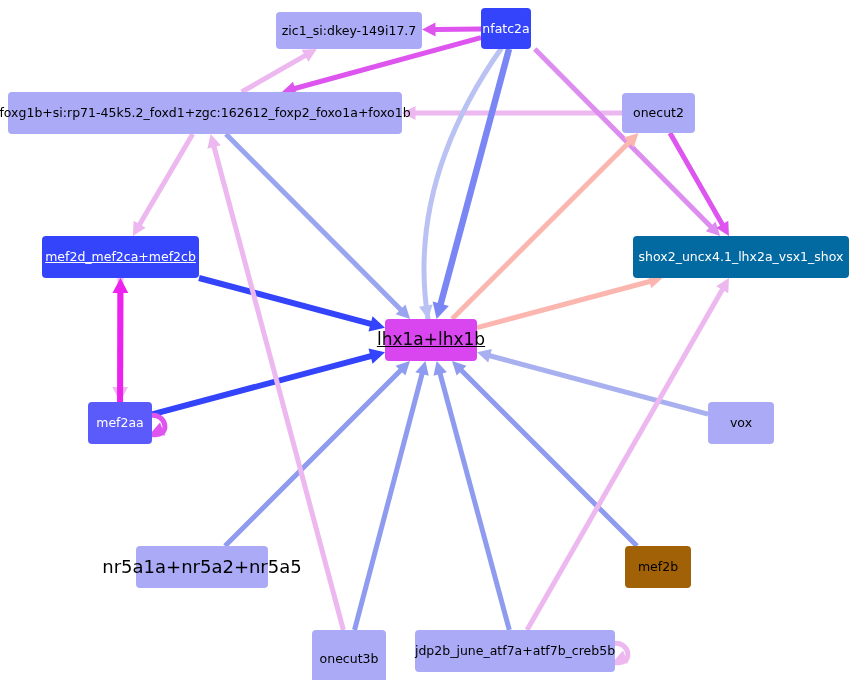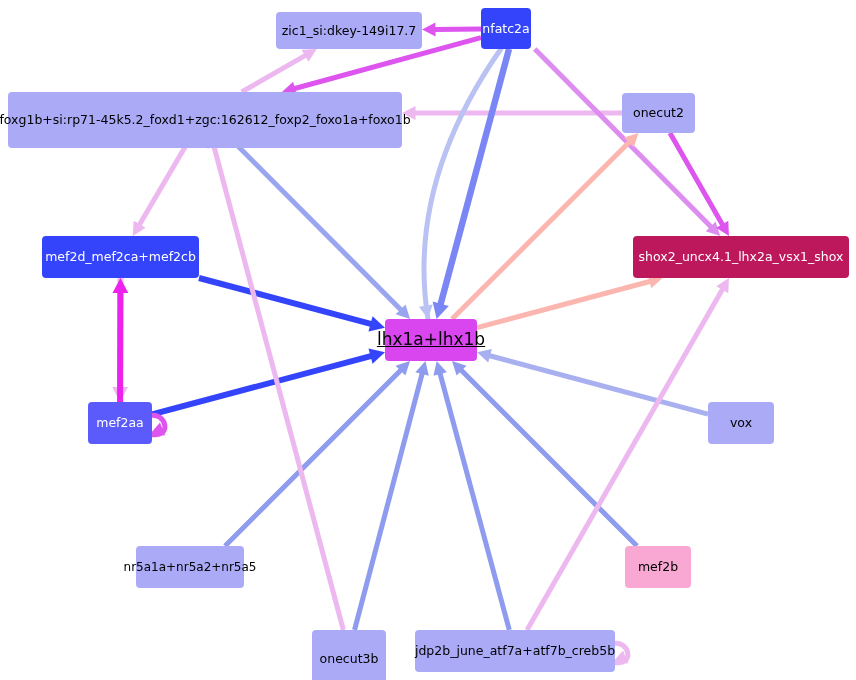--- a/index.html
+++ b/index.html
@@ -149,45 +149,45 @@
         <polygon points="613,662 622.993516918333,650.5683719618336 628.1104482006499,663.4922651156802" fill="#ecb8ef"></polygon>
       </g>
     </svg>
   <div id="node-layer">
       <div class="node" style="left: 276px; top: 12px; width: 146px; height: 37px; background: rgb(170, 170, 247); color: rgb(0, 0, 0); font-size: 12.5px;">
         <span class="node-label">zic1_si:dkey-149i17.7</span>
       </div>
       <div class="node" style="left: 481px; top: 8px; width: 50px; height: 41px; background: rgb(51, 68, 251); color: rgb(255, 255, 255); font-size: 12.5px;">
         <span class="node-label">nfatc2a</span>
       </div>
-      <div class="node" style="left: 8px; top: 92px; width: 394px; height: 56px; background: rgb(170, 170, 247); color: rgb(0, 0, 0); font-size: 12.5px;">
+      <div class="node" style="left: 8px; top: 92px; width: 394px; height: 42px; background: rgb(170, 170, 247); color: rgb(0, 0, 0); font-size: 12.5px;">
         <span class="node-label">foxg1b+si:rp71-45k5.2_foxd1+zgc:162612_foxp2_foxo1a+foxo1b</span>
       </div>
       <div class="node" style="left: 622px; top: 93px; width: 73px; height: 40px; background: rgb(170, 170, 247); color: rgb(0, 0, 0); font-size: 12.5px;">
         <span class="node-label">onecut2</span>
       </div>
-      <div class="node" style="left: 42px; top: 236px; width: 157px; height: 42px; background: rgb(51, 68, 251); color: rgb(255, 255, 255); font-size: 12.5px;">
+      <div class="node" style="left: 42px; top: 236px; width: 157px; height: 42px; background: rgb(51, 68, 251); color: rgb(255, 255, 255); font-size: 12.5px; text-decoration: underline;">
         <span class="node-label">mef2d_mef2ca+mef2cb</span>
       </div>
-      <div class="node" style="left: 633px; top: 236px; width: 216px; height: 42px; background: #be185d; color: rgb(255, 255, 255); font-size: 12.5px;">
+      <div class="node" style="left: 633px; top: 236px; width: 216px; height: 42px; background: #0369a1; color: rgb(255, 255, 255); font-size: 12.5px;">
         <span class="node-label">shox2_uncx4.1_lhx2a_vsx1_shox</span>
       </div>
       <div class="node" style="left: 385px; top: 319px; width: 92px; height: 42px; background: #d946ef; color: rgb(0, 0, 0); font-size: 17px; text-decoration: underline;">
         <span class="node-label">lhx1a+lhx1b</span>
       </div>
       <div class="node" style="left: 88px; top: 402px; width: 64px; height: 42px; background: rgb(91, 91, 251); color: rgb(255, 255, 255); font-size: 12.5px;">
         <span class="node-label">mef2aa</span>
       </div>
       <div class="node" style="left: 708px; top: 402px; width: 66px; height: 42px; background: rgb(170, 170, 247); color: rgb(0, 0, 0); font-size: 12.5px; text-align: right;">
         <span class="node-label">vox</span>
       </div>
-      <div class="node" style="left: 136px; top: 546px; width: 108px; height: 42px; background: rgb(170, 170, 247); color: rgb(0, 0, 0); font-size: 12px;">
+      <div class="node" style="left: 136px; top: 546px; width: 132px; height: 42px; background: rgb(170, 170, 247); color: rgb(0, 0, 0); font-size: 18px;">
         <span class="node-label">nr5a1a+nr5a2+nr5a5</span>
       </div>
-      <div class="node" style="left: 625px; top: 546px; width: 66px; height: 42px; background: #f9a8d4; color: rgb(0, 0, 0); font-size: 12.5px;">
+      <div class="node" style="left: 625px; top: 546px; width: 66px; height: 42px; background: #a16207; color: rgb(0, 0, 0); font-size: 12.5px;">
         <span class="node-label">mef2b</span>
       </div>
       <div class="node" style="left: 312px; top: 630px; width: 74px; height: 58px; background: rgb(170, 170, 247); color: rgb(0, 0, 0); font-size: 12.5px;">
         <span class="node-label">onecut3b</span>
       </div>
       <div class="node" style="left: 415px; top: 630px; width: 200px; height: 42px; background: rgb(170, 170, 247); color: rgb(0, 0, 0); font-size: 12.5px;">
         <span class="node-label">jdp2b_june_atf7a+atf7b_creb5b</span>
       </div>
     </div>
 </div>

